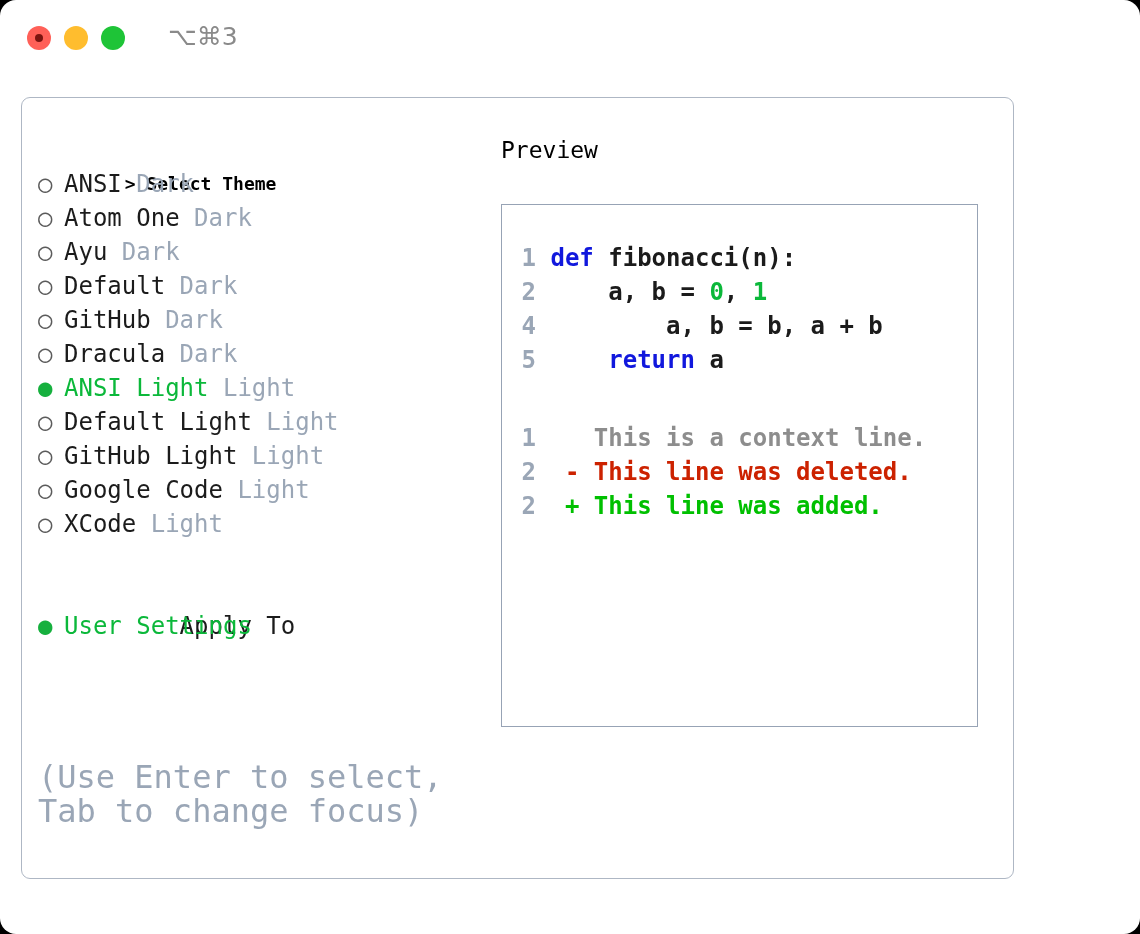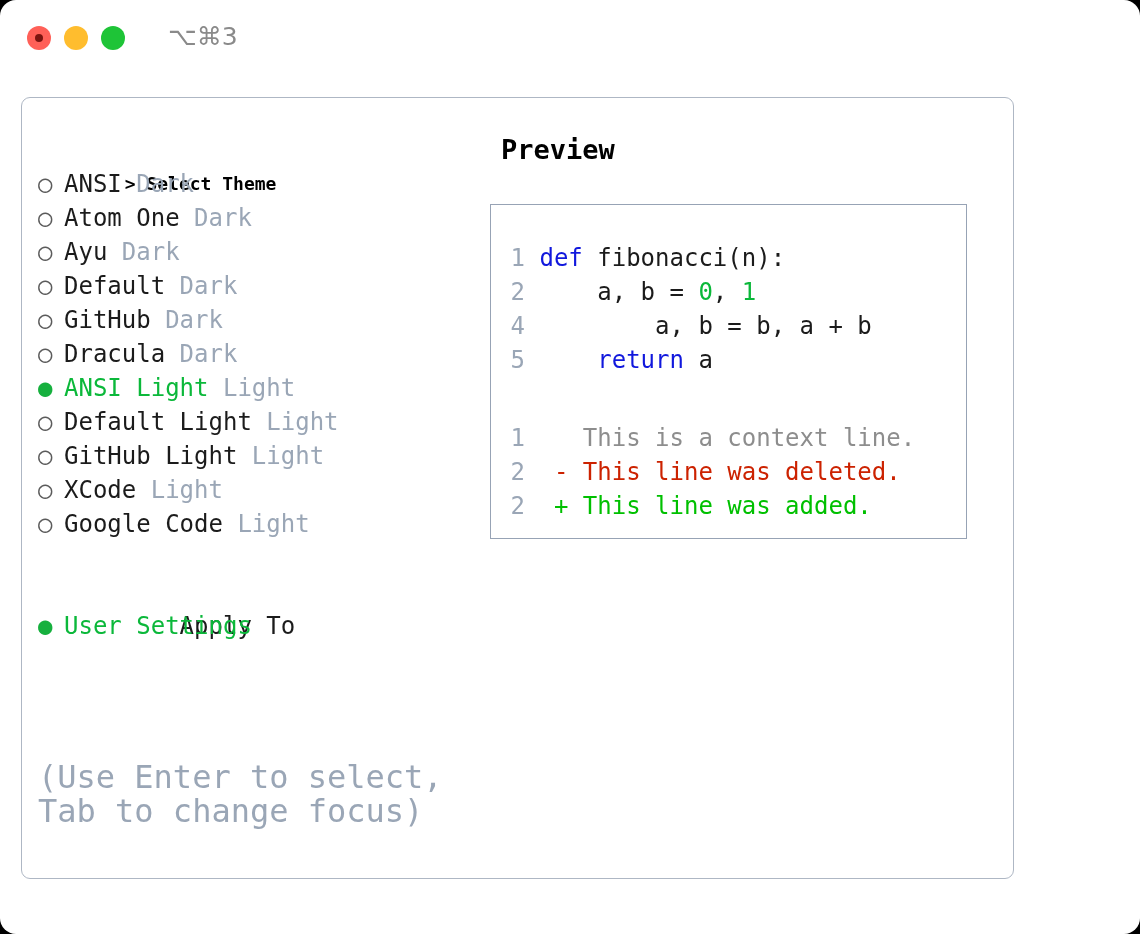--- a/index.html
+++ b/index.html
@@ -130,35 +130,36 @@
     white-space: pre-wrap;
   }
 
   
   #preview-column {
     position: absolute;
     left: 479px;
     top: 35px;
   }
   #preview-title {
-    font-size: 27px;
-    font-weight: bold;
+    font-size: 23px;
+    font-weight: normal;
     color: #000000;
     line-height: 34px;
     white-space: pre;
   }
   #preview-box {
     position: absolute;
-    left: 468px;
+    left: 479px;
     top: 106px;
     width: 477px;
-    height: 335px;
+    height: 523px;
     border: 1.5px solid #97a3b5;
     box-sizing: border-box;
     background: #ffffff;
+    font-weight: bold;
   }
   #code-area {
     position: absolute;
     left: 12px;
     top: 36px;
     width: 450px;
   }
   .code-line {
     font-size: 24px;
     line-height: 34px;
@@ -204,22 +205,22 @@
       <div id="theme-rows">
           <div class="row"><span class="bullet">○</span><span class="theme-name">ANSI</span><span> </span><span class="theme-kind">Dark</span></div>
           <div class="row"><span class="bullet">○</span><span class="theme-name">Atom One</span><span> </span><span class="theme-kind">Dark</span></div>
           <div class="row"><span class="bullet">○</span><span class="theme-name">Ayu</span><span> </span><span class="theme-kind">Dark</span></div>
           <div class="row"><span class="bullet">○</span><span class="theme-name">Default</span><span> </span><span class="theme-kind">Dark</span></div>
           <div class="row"><span class="bullet">○</span><span class="theme-name">GitHub</span><span> </span><span class="theme-kind">Dark</span></div>
           <div class="row"><span class="bullet">○</span><span class="theme-name">Dracula</span><span> </span><span class="theme-kind">Dark</span></div>
           <div class="row selected"><span class="bullet on">●</span><span class="theme-name">ANSI Light</span><span> </span><span class="theme-kind">Light</span></div>
           <div class="row"><span class="bullet">○</span><span class="theme-name">Default Light</span><span> </span><span class="theme-kind">Light</span></div>
           <div class="row"><span class="bullet">○</span><span class="theme-name">GitHub Light</span><span> </span><span class="theme-kind">Light</span></div>
+          <div class="row"><span class="bullet">○</span><span class="theme-name">Google Code</span><span> </span><span class="theme-kind">Light</span></div>
           <div class="row"><span class="bullet">○</span><span class="theme-name">XCode</span><span> </span><span class="theme-kind">Light</span></div>
-          <div class="row"><span class="bullet">○</span><span class="theme-name">Google Code</span><span> </span><span class="theme-kind">Light</span></div>
         </div>
 
       <div class="row spacer"></div>
 
       <div class="row">
         <span class="bullet indent">○</span><span>Apply To</span>
       </div>
       <div id="apply-rows">
           <div class="row selected"><span class="bullet on">●</span><span class="theme-name">User Settings</span></div>
         </div>

